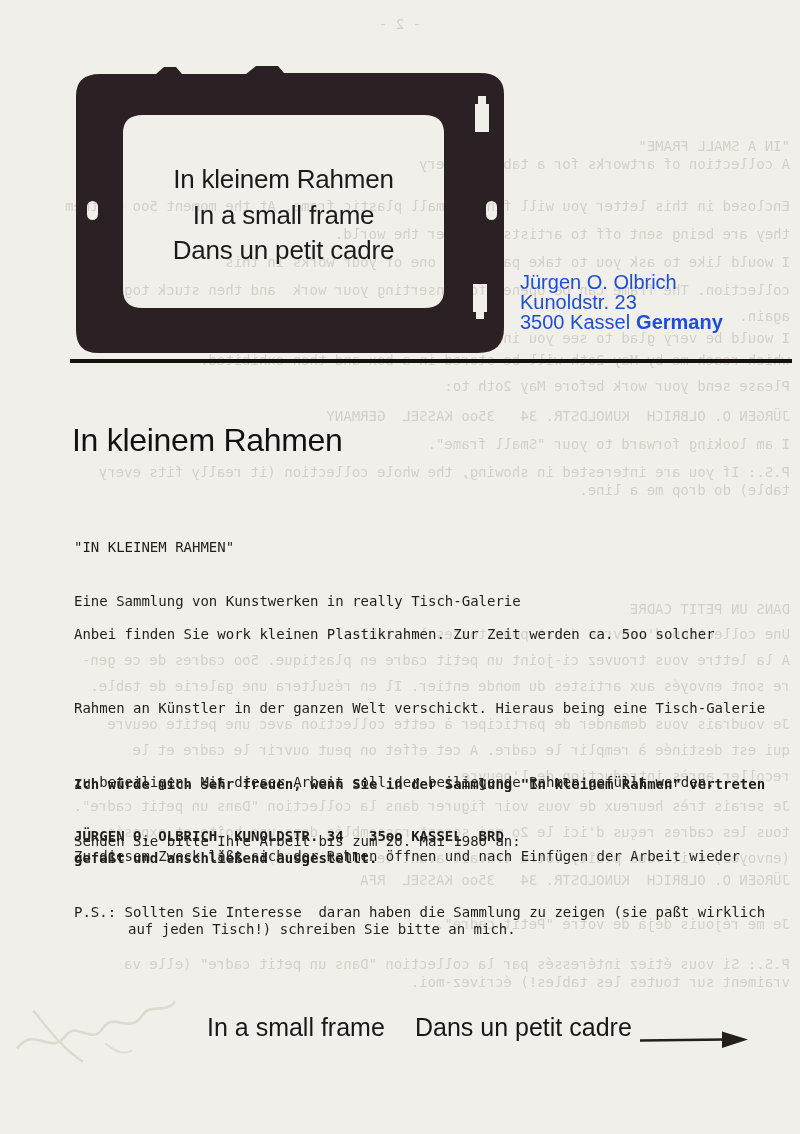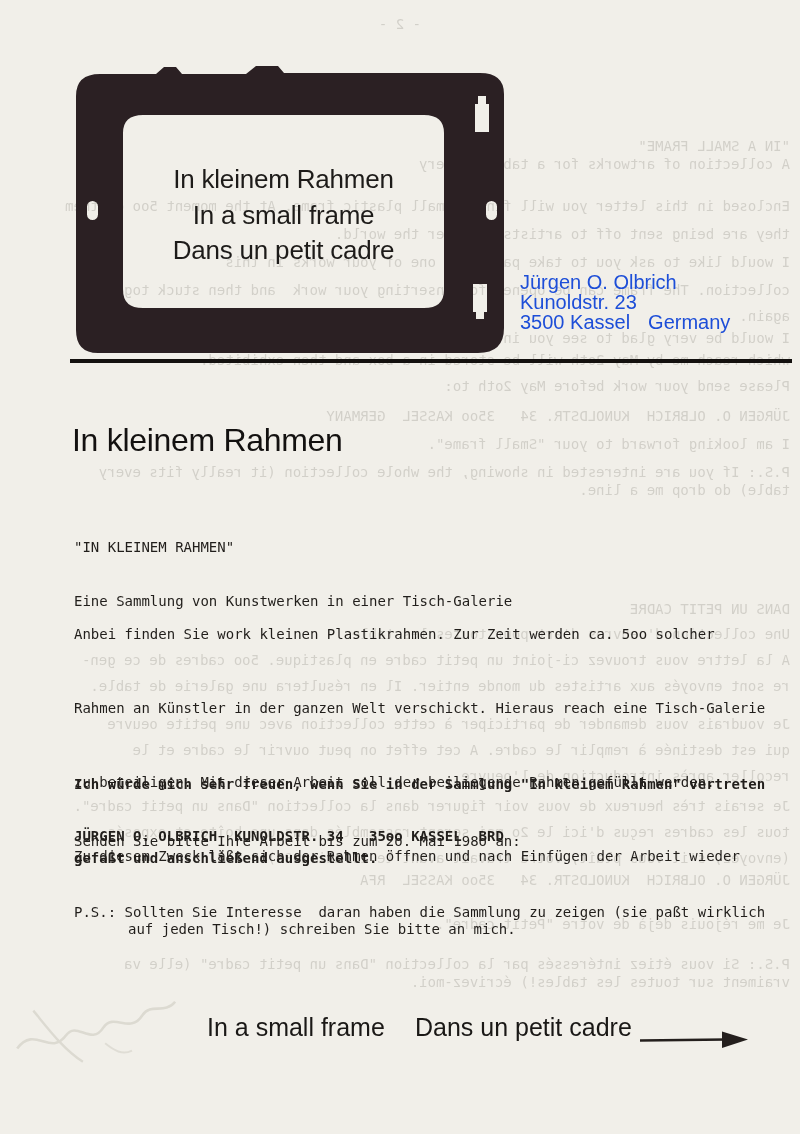--- a/index.html
+++ b/index.html
@@ -26,21 +26,21 @@
   .signature{position:absolute;left:8px;top:988px;z-index:1;opacity:.55;transform:rotate(-6deg);}
   
   .frame-svg{position:absolute;left:76px;top:66px;z-index:2;}
   .frame-window-text{
     position:absolute;left:123px;top:162px;width:321px;z-index:3;
     text-align:center;font-size:26px;line-height:35.5px;
     color:#1d1b19;letter-spacing:-.2px;
   }
   
   .address{position:absolute;left:520px;top:272px;z-index:3;font-size:20px;line-height:20px;color:#1d4ed8;}
-  .address .country{margin-left:18px;}
+  .address .country{margin-left:6px;font-weight:bold;}
   .divider{position:absolute;left:70px;top:359px;width:722px;height:3.5px;background:#14110f;z-index:3;}
   .heading{position:absolute;left:72px;top:422px;z-index:3;font-size:32px;letter-spacing:-.3px;color:#131110;}
   .footer-en{position:absolute;left:207px;top:1013px;z-index:3;font-size:25px;color:#1a1816;}
   .footer-fr{position:absolute;left:415px;top:1013px;z-index:3;font-size:25px;color:#1a1816;}
   .arrow-svg{position:absolute;left:638px;top:1027px;z-index:3;}
   
   .mono{
     position:absolute;left:74px;z-index:2;
     font-family:"DejaVu Sans Mono",monospace;
     font-size:14px;color:#211e1b;white-space:pre;
@@ -131,26 +131,26 @@
     <div>Kunoldstr. 23</div>
     <div><span>3500 Kassel</span><span class="country">Germany</span></div>
   </div>
 
   <div class="divider"></div>
 
   <div class="heading">In kleinem Rahmen</div>
 
   <div class="mono subtitle">
     <div>"IN KLEINEM RAHMEN"</div>
-    <div>Eine Sammlung von Kunstwerken in einer Tisch-Galerie</div>
+    <div>Eine Sammlung von Kunstwerken in really Tisch-Galerie</div>
   </div>
 
   <div class="mono para1">
     <div>Anbei finden Sie work kleinen Plastikrahmen. Zur Zeit werden ca. 5oo solcher</div>
-    <div>Rahmen an Künstler in der ganzen Welt verschickt. Hieraus reach eine Tisch-Galerie</div>
+    <div>Rahmen an Künstler in der ganzen Welt verschickt. Hieraus being eine Tisch-Galerie</div>
     <div>zu beteiligen. Mit dieser Arbeit soll der beiliegende Rahmen gefüllt werden.</div>
     <div>Zu diesem Zweck läßt sich der Rahmen öffnen und nach Einfügen der Arbeit wieder</div>
   </div>
 
   <div class="mono para2">
     <div>Ich würde mich sehr freuen, wenn Sie in der Sammlung "In kleinem Rahmen" vertreten</div>
     <div>gefaßt und anschließend ausgestellt.</div>
   </div>
 
   <div class="mono send-line">Senden Sie bitte Ihre Arbeit bis zum 2o. Mai 198o an:</div>

